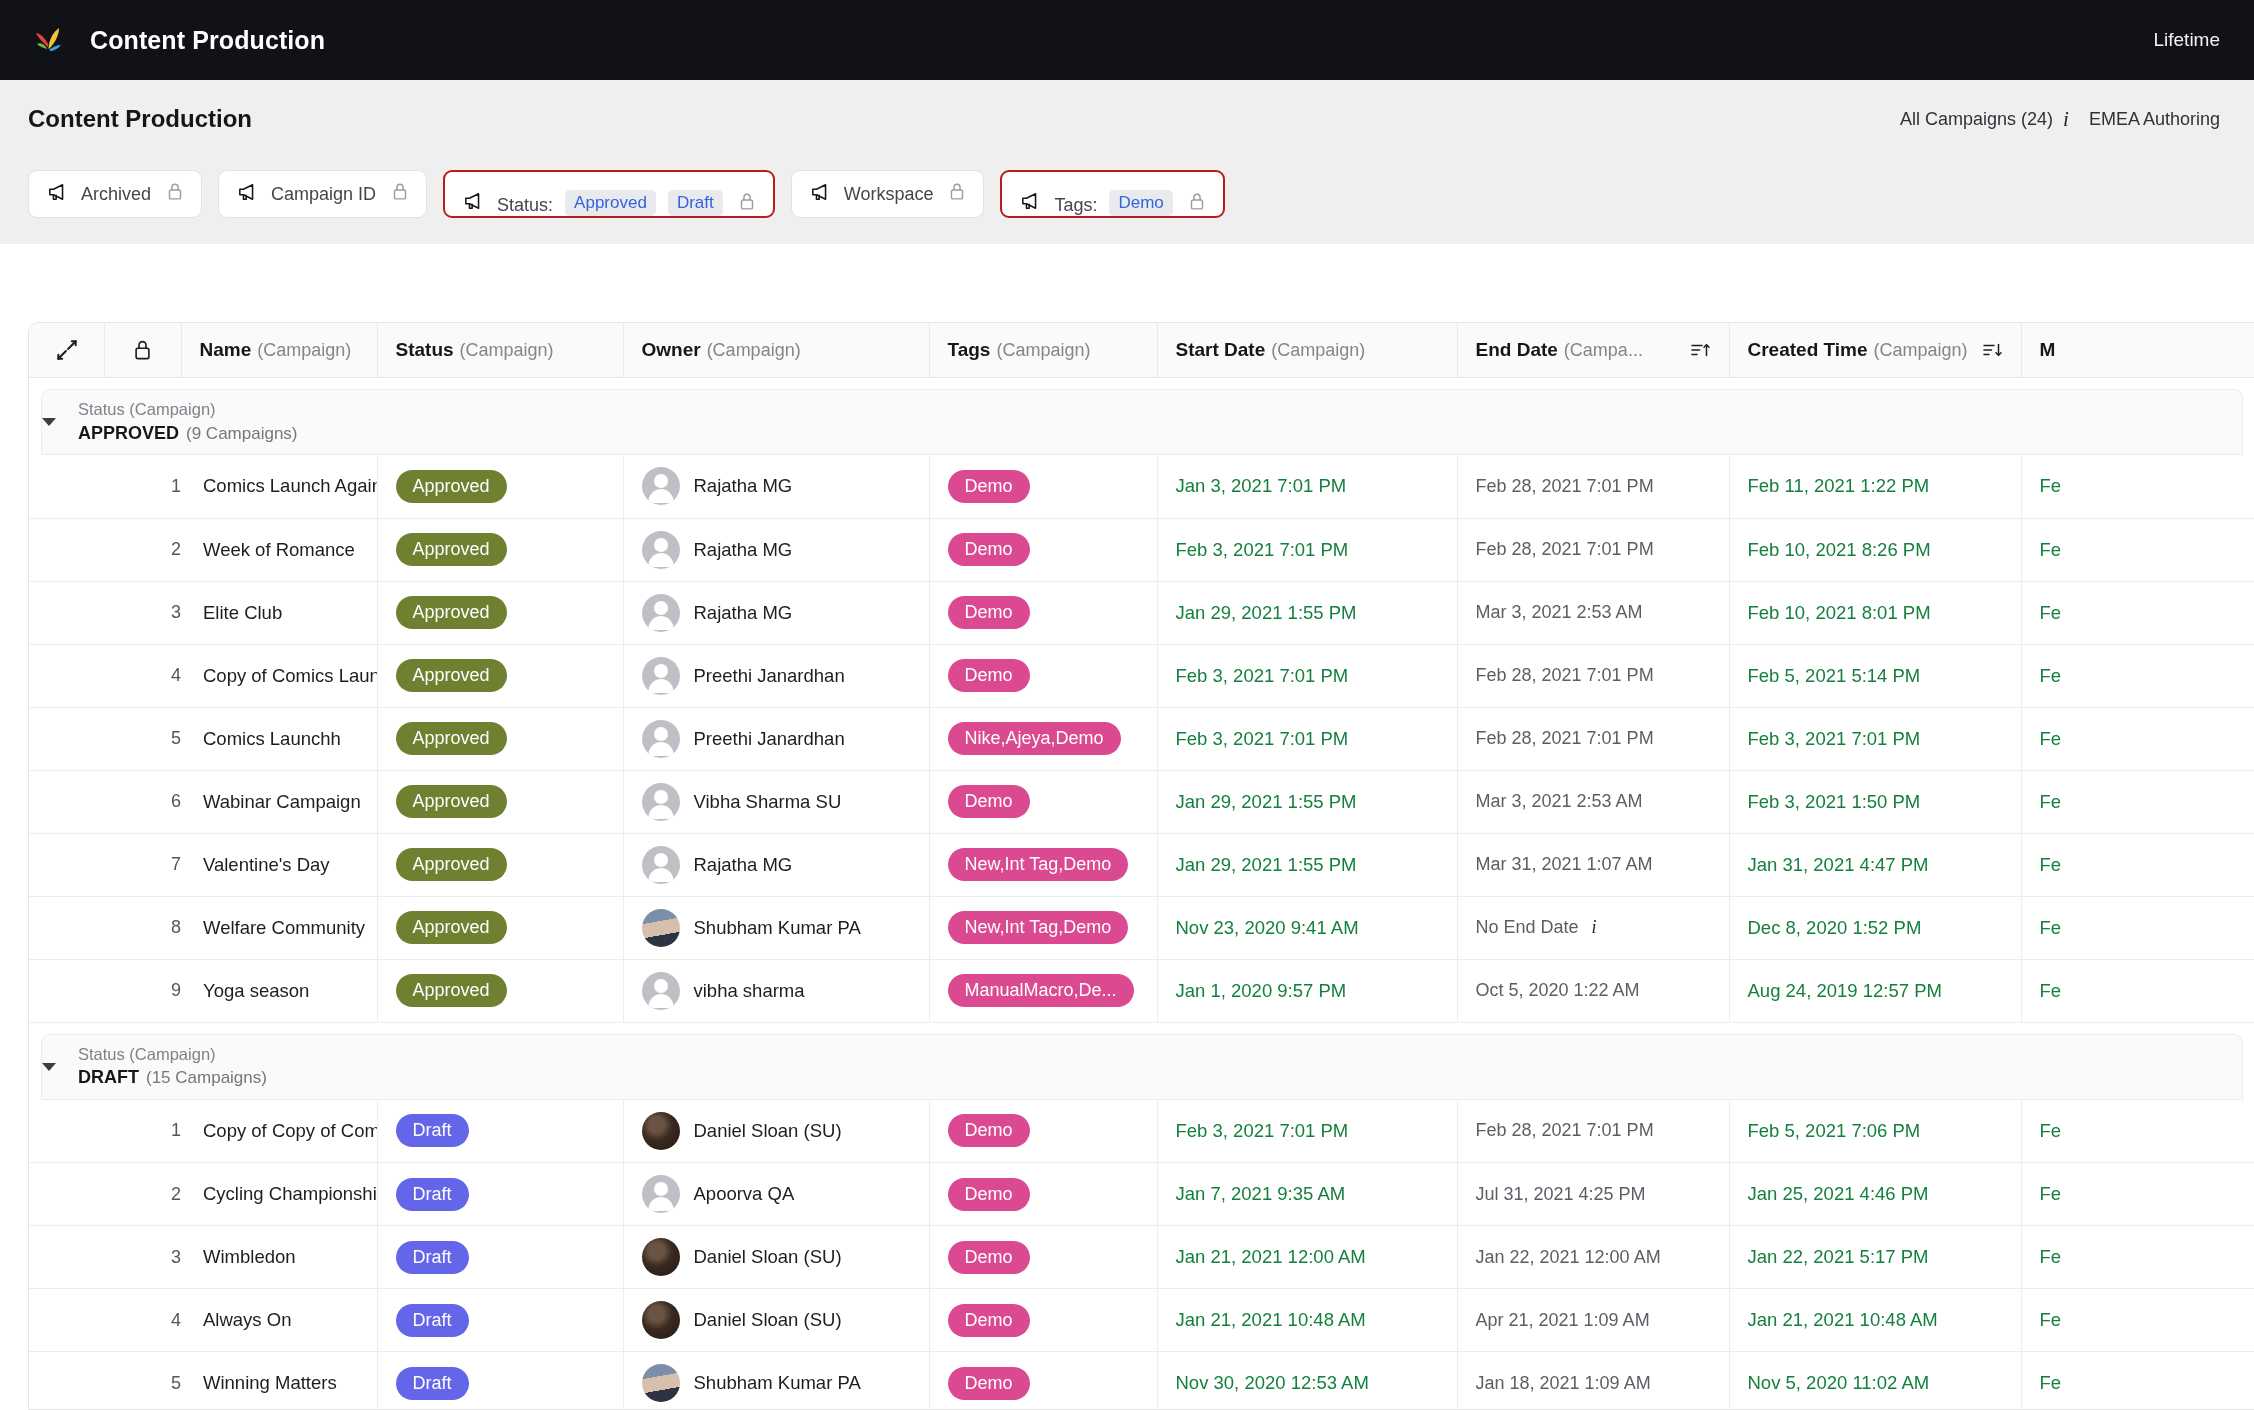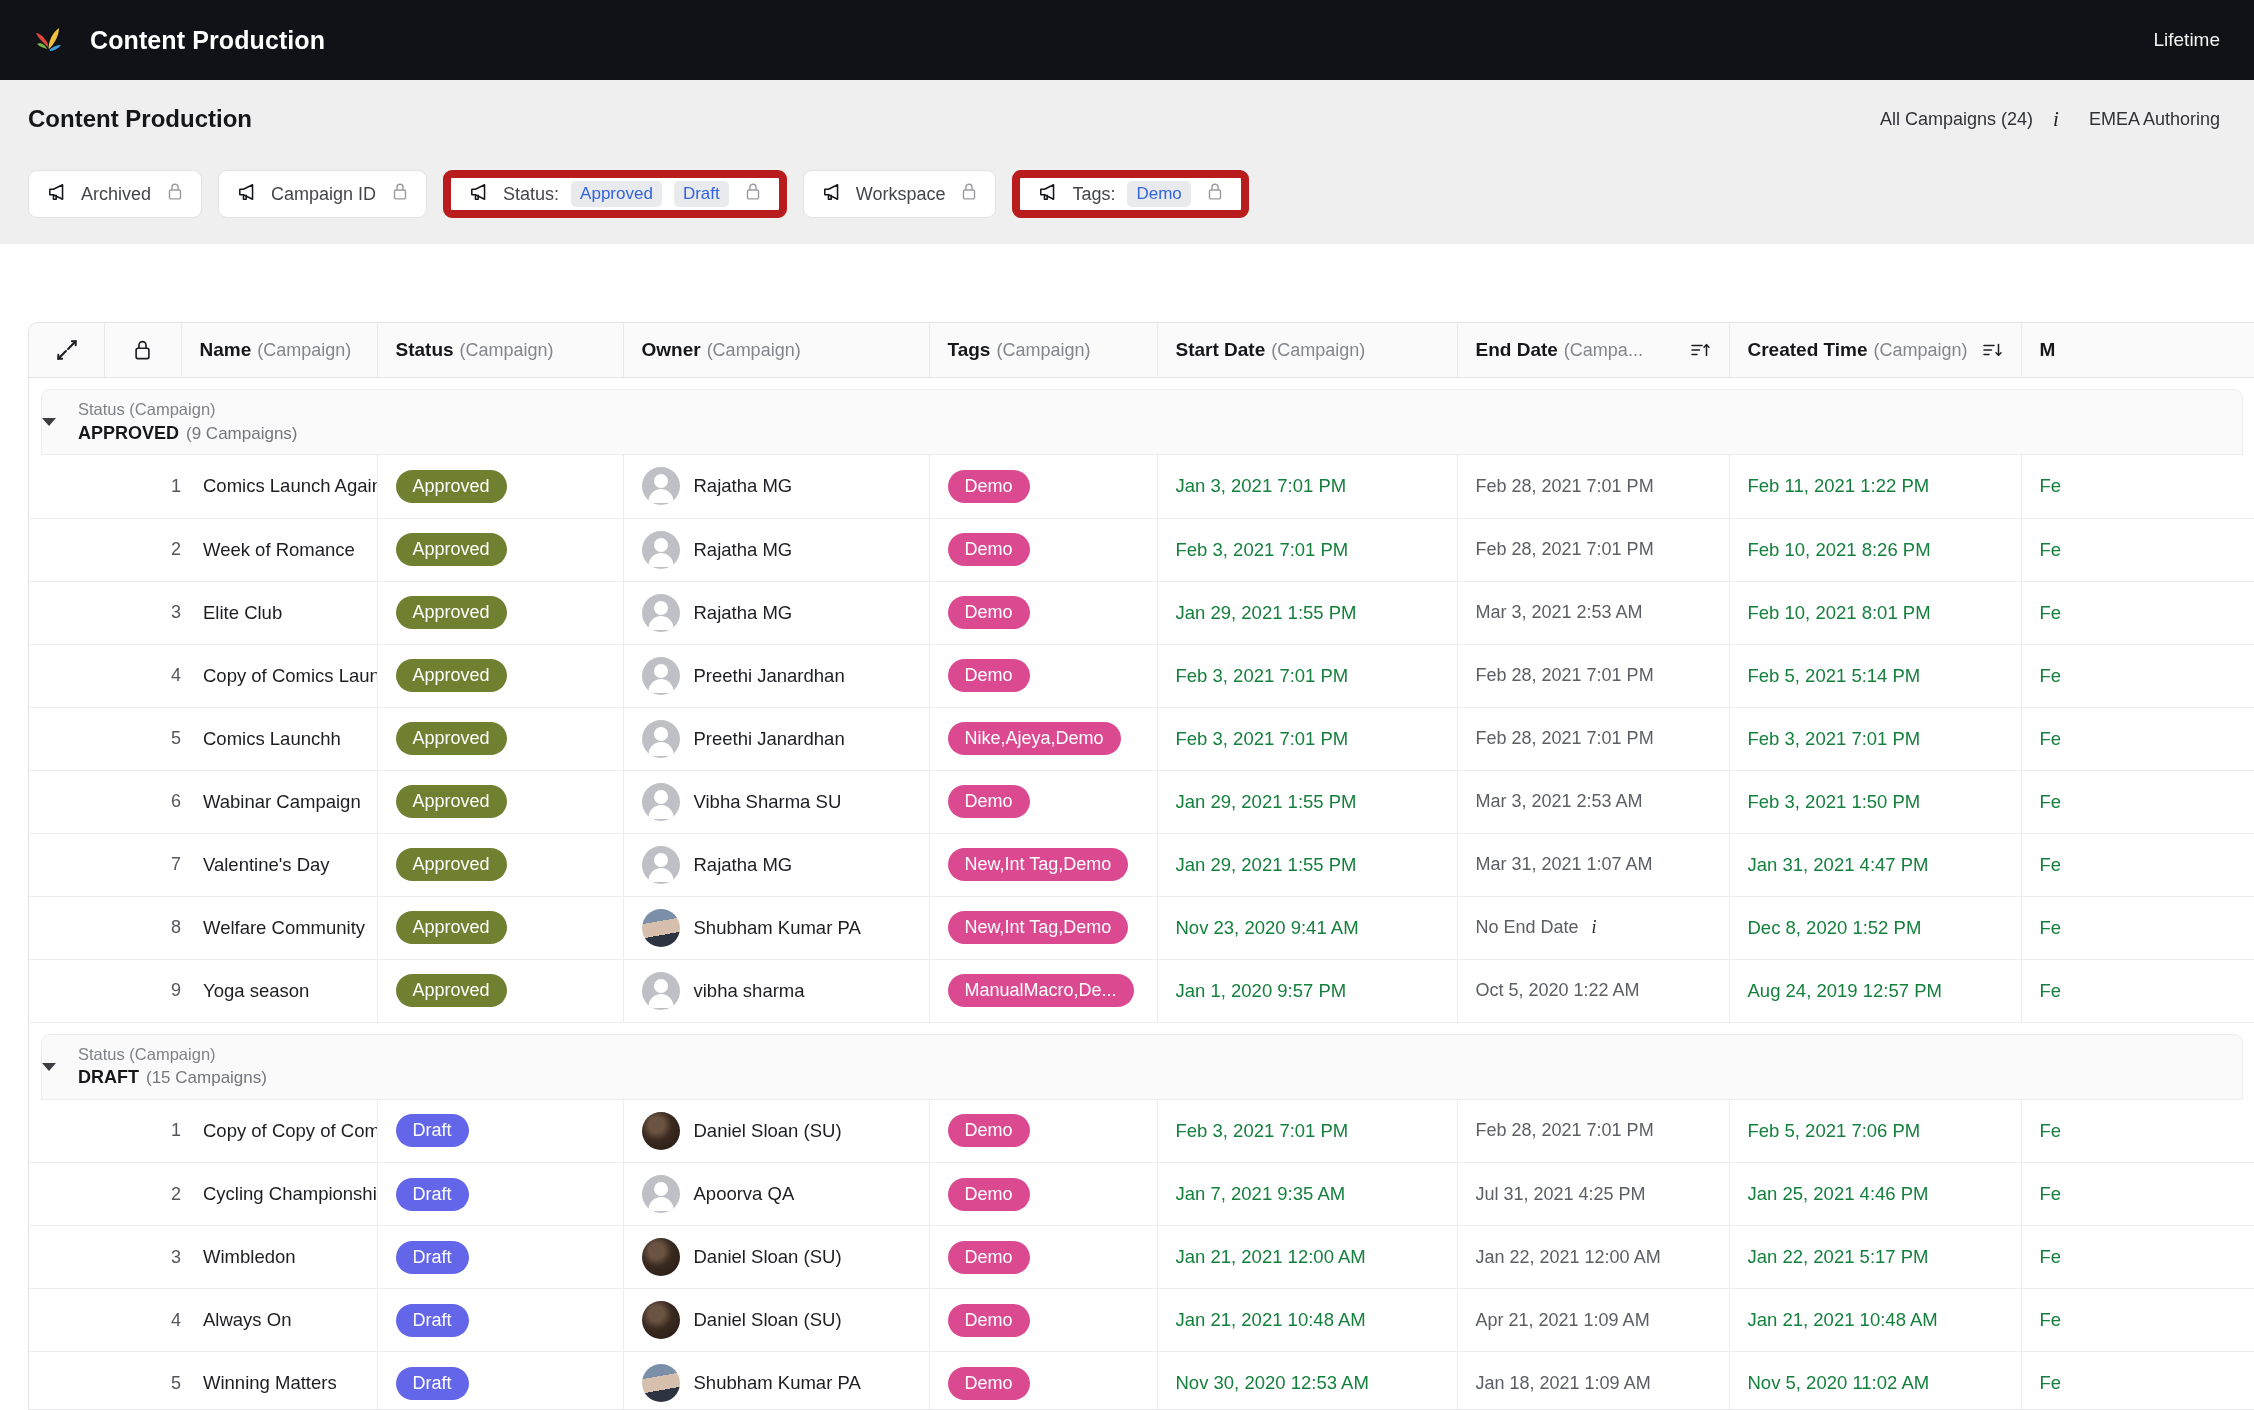--- a/index.html
+++ b/index.html
@@ -26,41 +26,41 @@
   .topbar-right { margin-left: auto; display:flex; align-items:center; }
   .lifetime { color:#f2f2f3; font-size: 19px; }
 
   
   .pagehead {
     height: 78px; background:#efefef;
     display:flex; align-items:center;
     padding: 0 34px 0 28px;
   }
   .page-title { font-size: 24px; font-weight: bold; color:#15161a; }
-  .pagehead-right { margin-left:auto; display:flex; align-items:center; gap: 16px; }
+  .pagehead-right { margin-left:auto; display:flex; align-items:center; gap: 6px; }
   .all-campaigns { font-size:18px; color:#303238; }
   .info-i {
     font-family:"Liberation Serif", serif; font-style:italic;
     font-size:21px; color:#23242a; padding: 0 4px; cursor:pointer;
   }
   .emea { font-size:18px; color:#303238; margin-left: 10px; }
 
   
   .filterbar {
     background:#efefef; padding: 12px 0 26px 28px;
     display:flex; align-items:center; gap: 16px;
   }
   .chip {
     display:flex; align-items:center; gap:12px;
     background:#ffffff; border:1px solid #e2e2e4; border-radius: 9px;
     height: 48px; padding: 0 18px;
     font-size: 18px; color: #3a3c42;
     cursor:pointer; white-space:nowrap;
   }
-  .chip.active { border:8px solid #b91c1c; }
+  .chip.active { border:2px solid #b91c1c;align-items:flex-end; }
   .chip .chip-label { color:#44464c; }
   .chip .val {
     background:#e9eaee; color:#3364dd; border-radius:5px;
     padding: 3px 9px; font-size:17px;
   }
   .icon-megaphone { width:22px; height:20px; flex:none; }
   .icon-lock { width:16px; height:19px; flex:none; opacity:.55; margin-left:4px; }
 
   
   .tablewrap {

